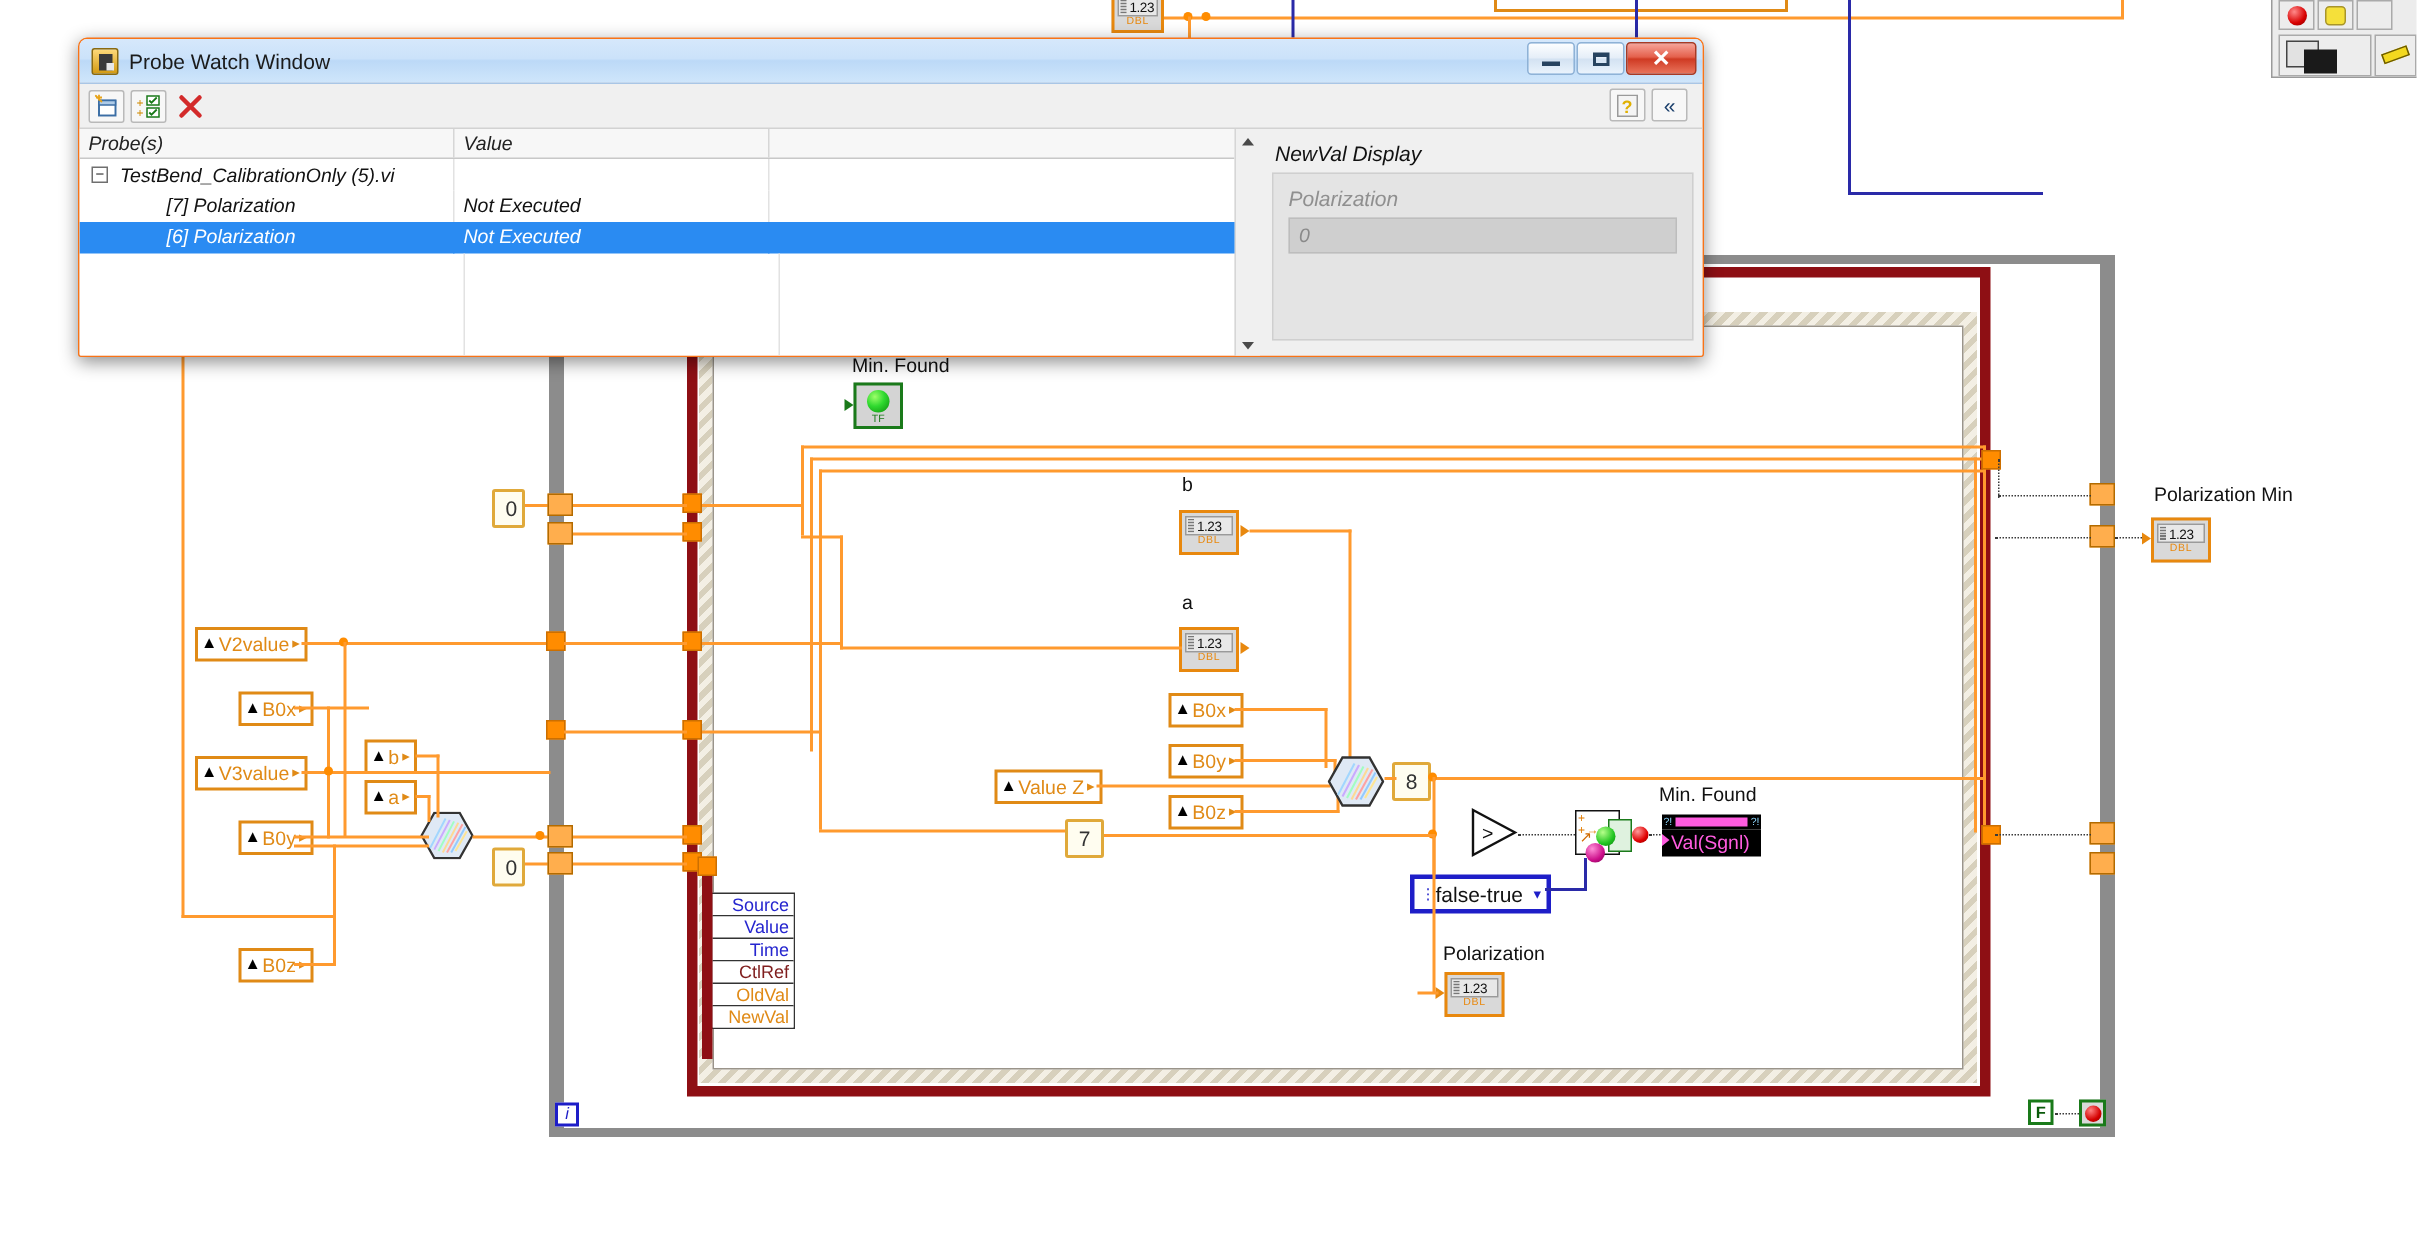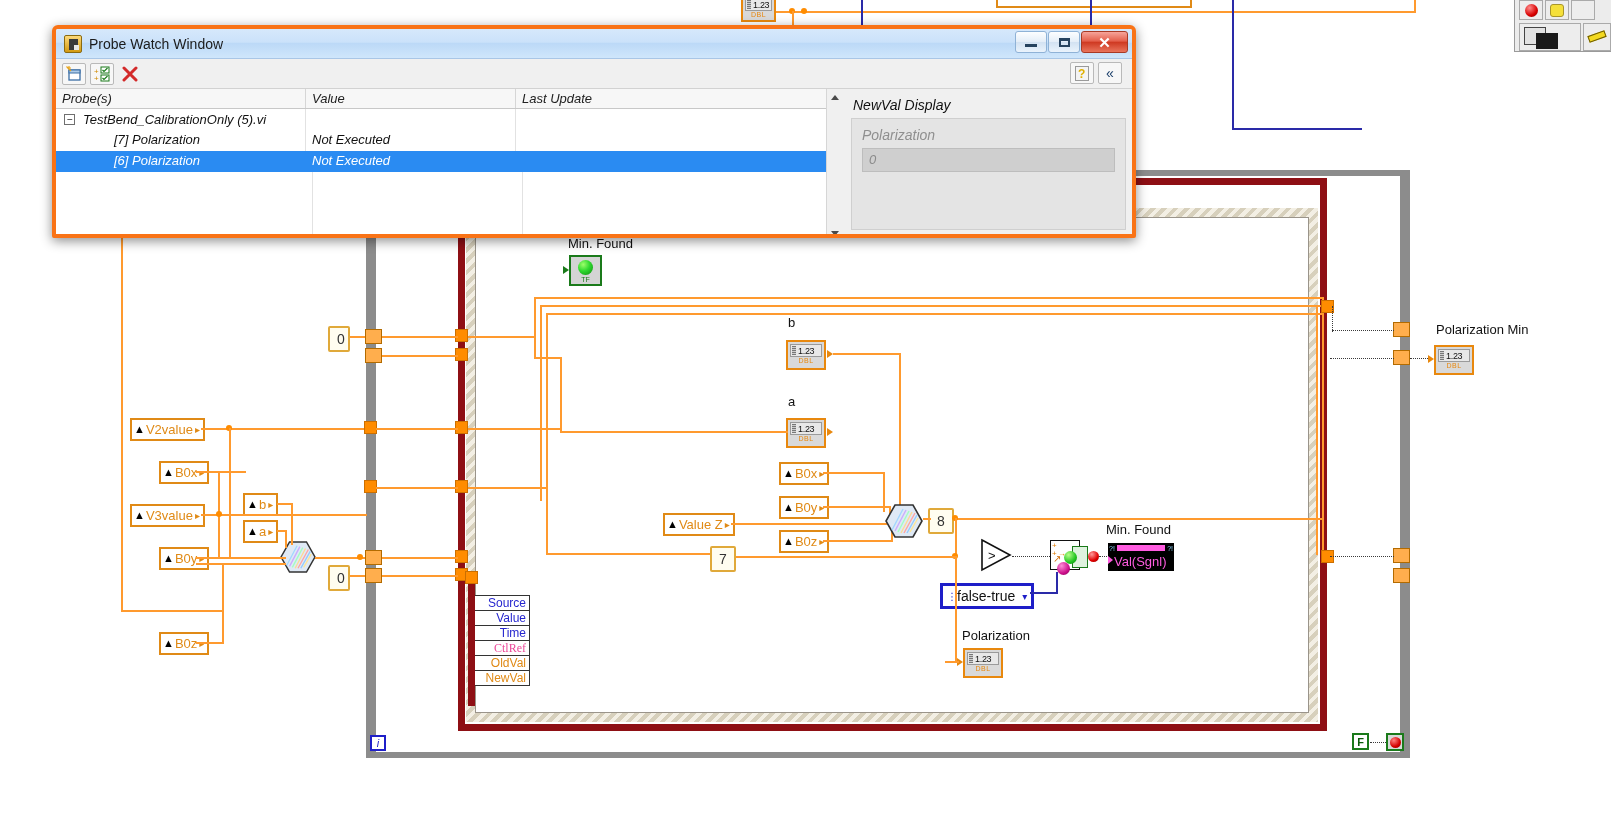--- a/index.html
+++ b/index.html
@@ -169,21 +169,21 @@
 
   
   .palette {
     position:absolute; background:#ececec; border:1px solid #9a9a9a;
   }
   .pal-btn { position:absolute; background:#ededed; border:1px solid #aaa; }
 
   
   #probe-window {
     position:absolute; left:52px; top:25px; width:1084px; height:213px;
-    border:4px solid #f97316;
+    border:1px solid #f97316;
     border-radius:6px 6px 2px 2px;
     background:#f0f0f0;
     box-shadow:0 3px 12px rgba(0,0,0,.45);
     overflow:hidden;
   }
   #titlebar {
     height:30px;
     background:linear-gradient(to bottom,#d6e8fb 0%, #cbe2fa 45%, #bcd9f7 50%, #cfe6fb 100%);
     border-bottom:1px solid #a9c6e6;
     display:flex; align-items:center;
@@ -466,21 +466,21 @@
     <div class="tag">DBL</div>
   </div>
   <div class="abs" style="left:957px;top:658px;width:0;height:0;border-left:6px solid #e8880e;border-top:4px solid transparent;border-bottom:4px solid transparent;"></div>
   <div class="wire-o wv" style="left:955px;top:556px;height:106px;"></div>
   <div class="wire-o wh" style="left:945px;top:661px;width:14px;"></div>
 
   <div class="evt-labels" style="left:474px;top:595px;width:56px;">
     <div style="color:#2626cf;">Source</div>
     <div style="color:#2626cf;">Value</div>
     <div style="color:#2626cf;">Time</div>
-    <div style="color:#ec4899;font-family:Liberation Serif, serif;">CtlRef</div>
+    <div style="color:#7f1d1d;">CtlRef</div>
     <div style="color:#e08a16;">OldVal</div>
     <div style="color:#e08a16;">NewVal</div>
   </div>
   <div class="abs" style="left:468px;top:578px;width:7px;height:128px;background:#8e0f14;"></div>
 
   <div class="term" style="left:130px;top:418px;">
     <span class="hs">▲</span>
     <span>V2value</span>
     <span class="arr">▸</span>
   </div>
@@ -662,21 +662,20 @@
       </div>
     </div>
   </div>
 
   <div id="probe-body">
 
     <div id="probe-left">
       <div class="tbl-head">
         <div class="col-probe">Probe(s)</div>
         <div class="col-value">Value</div>
-        <div class="col-update">Last Update</div>
       </div>
       <div class="tbl-rows">
         <div class="trow vi-row">
           <div class="col-probe">
             <span class="expander">−</span>
             <span>TestBend_CalibrationOnly (5).vi</span>
           </div>
           <div class="col-value"></div>
           <div class="col-update"></div>
         </div>

